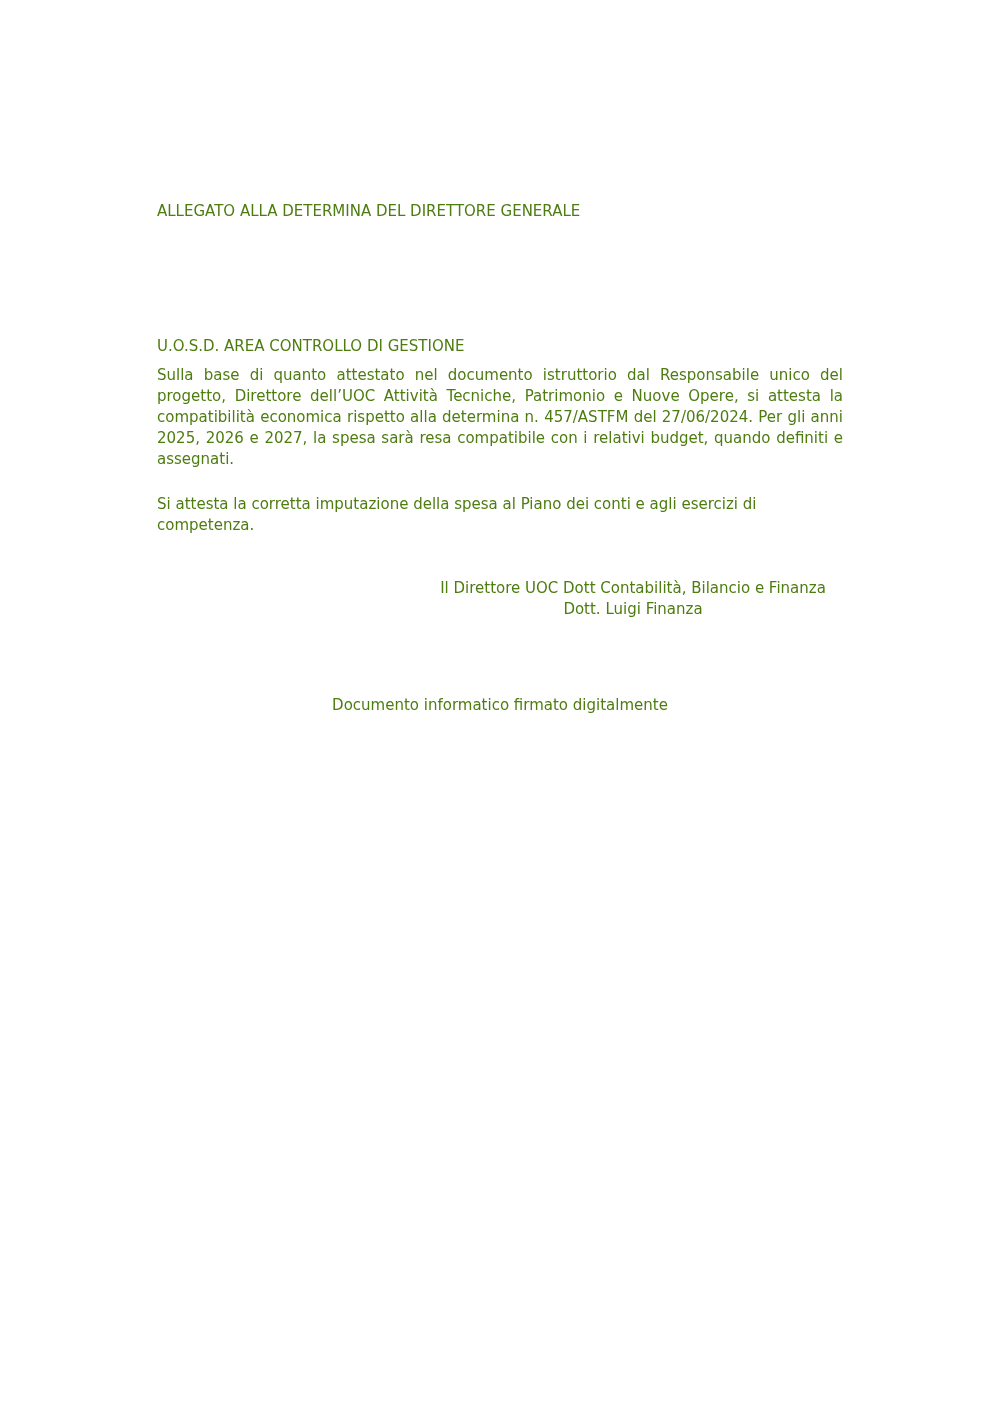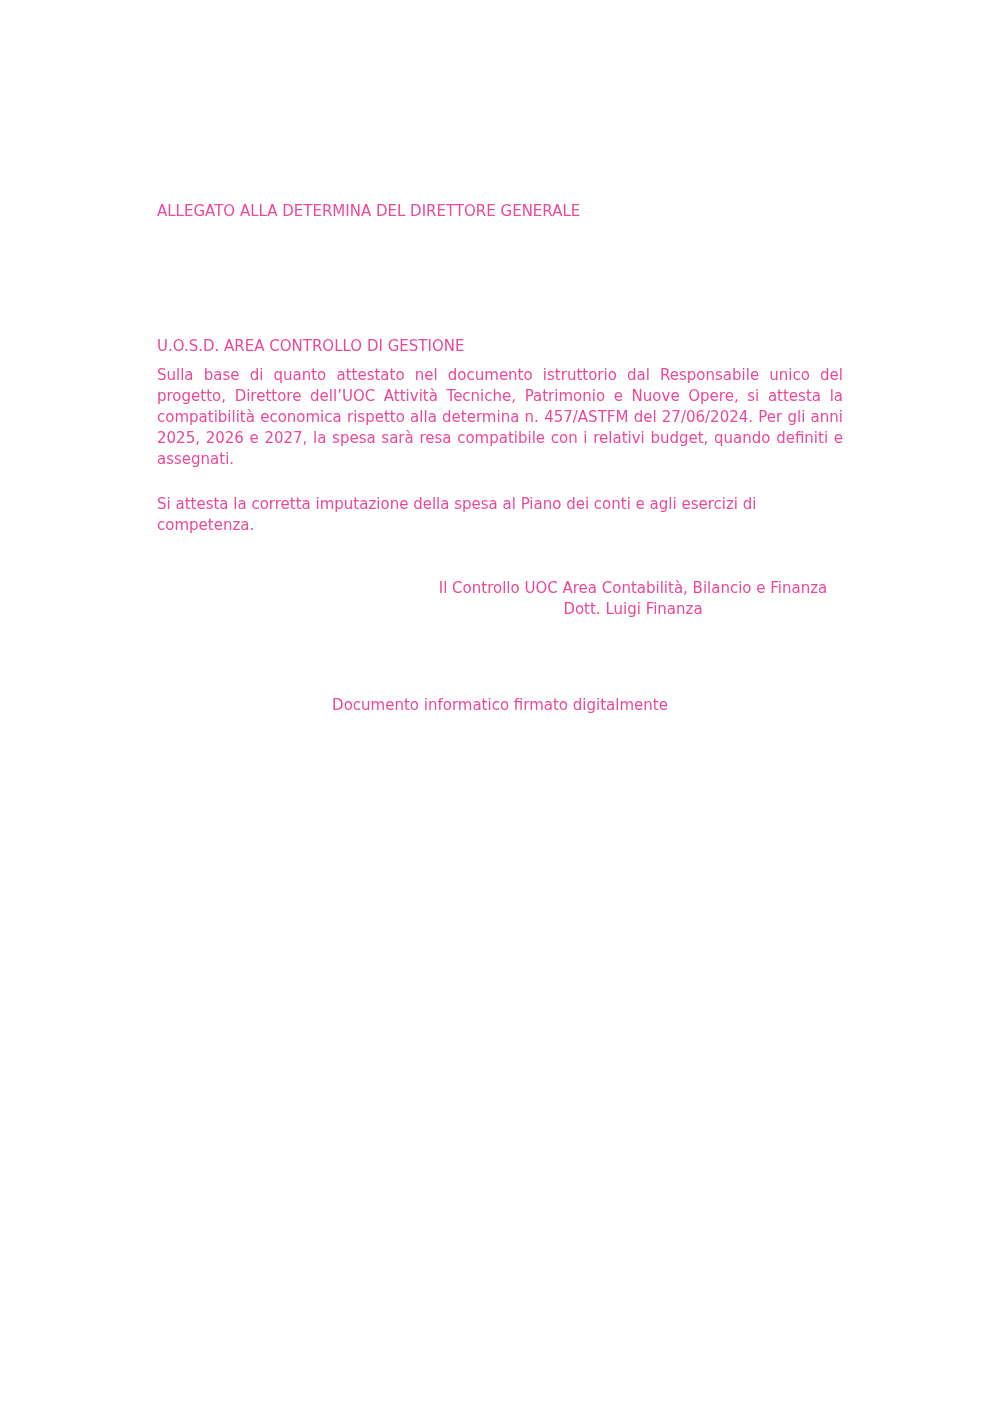--- a/index.html
+++ b/index.html
@@ -11,21 +11,21 @@
     position: relative;
     width: 876px;
     height: 1415px;
     margin: 0 auto;
     background: #ffffff;
     box-sizing: border-box;
     padding: 201px 95px 0 95px;
     font-family: "DejaVu Sans", "Liberation Sans", sans-serif;
     font-size: 15px;
     line-height: 21px;
-    color: #ec4899;
+    color: #4d7c0f;
   }
   .header-line {
     margin: 0;
   }
   .section-heading {
     margin: 0;
     font-size: 15px;
     line-height: 21px;
     font-weight: normal;
   }
@@ -77,20 +77,20 @@
   <section>
     <h2 class="section-heading heading-uosd">U.O.S.D. AREA CONTROLLO DI GESTIONE</h2>
     <p class="body-justified body-uosd">Sulla base di quanto attestato nel documento istruttorio dal Responsabile unico del progetto, Direttore dell’UOC Attività Tecniche, Patrimonio e Nuove Opere, si attesta la compatibilità economica rispetto alla determina n. 457/ASTFM del 27/06/2024. Per gli anni 2025, 2026 e 2027, la spesa sarà resa compatibile con i relativi budget, quando definiti e assegnati.</p>
     <div class="signature-block signature-uosd">
     </div>
   </section>
 
   <section>
     <p class="body-justified body-uoc">Si attesta la corretta imputazione della spesa al Piano dei conti e agli esercizi di competenza.</p>
     <div class="signature-block signature-uoc">
-      <p>Il Controllo UOC Area Contabilità, Bilancio e Finanza</p>
+      <p>Il Direttore UOC Dott Contabilità, Bilancio e Finanza</p>
       <p>Dott. Luigi Finanza</p>
     </div>
   </section>
 
   <p class="footer-note">Documento informatico firmato digitalmente</p>
 
 </div>
 
 </body></html>

